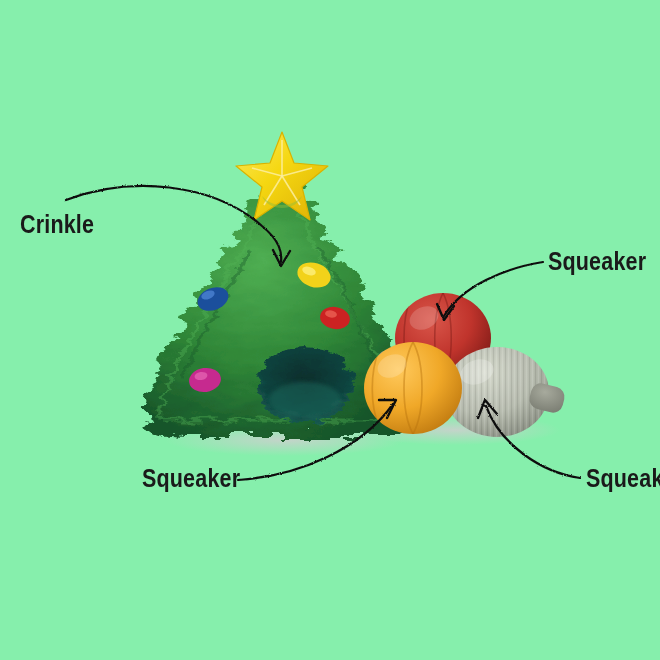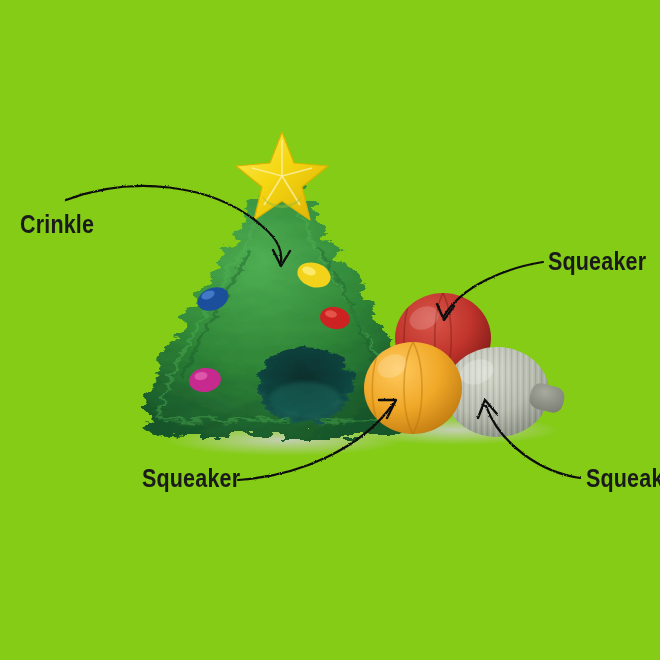--- a/index.html
+++ b/index.html
@@ -8,21 +8,21 @@
     padding: 0;
     background: #ffffff;
   }
   body {
     font-family: "Liberation Sans", sans-serif;
   }
   #stage {
     position: relative;
     width: 660px;
     height: 660px;
-    background: #84cc16;
+    background: #86efac;
     overflow: hidden;
   }
   .label {
     position: absolute;
     font-family: "Liberation Sans", sans-serif;
     font-weight: bold;
     font-size: 25px;
     letter-spacing: 0.2px;
     color: #1a1a1a;
     white-space: nowrap;

